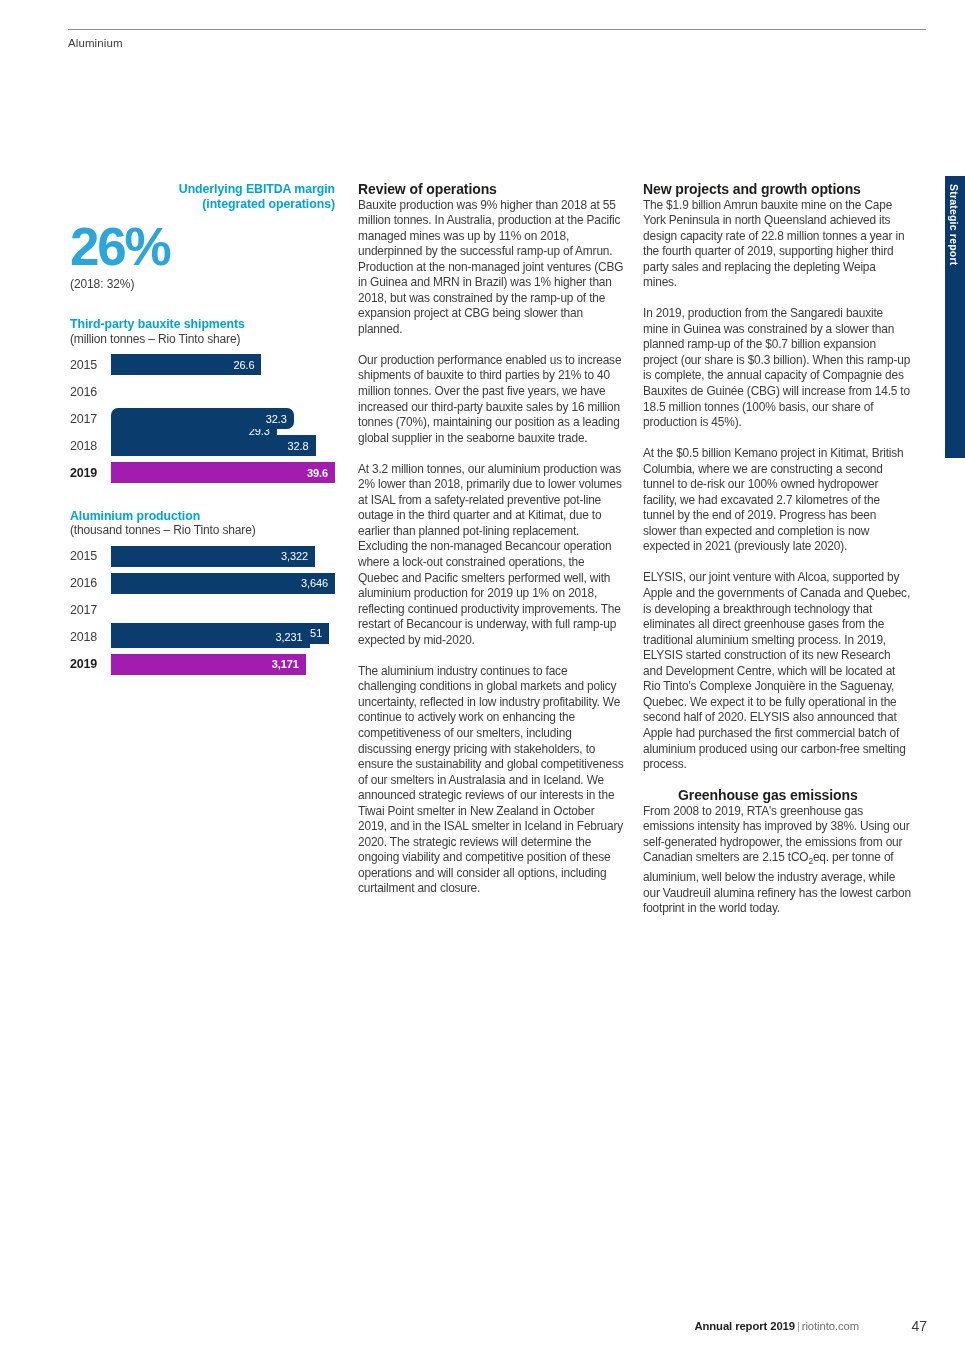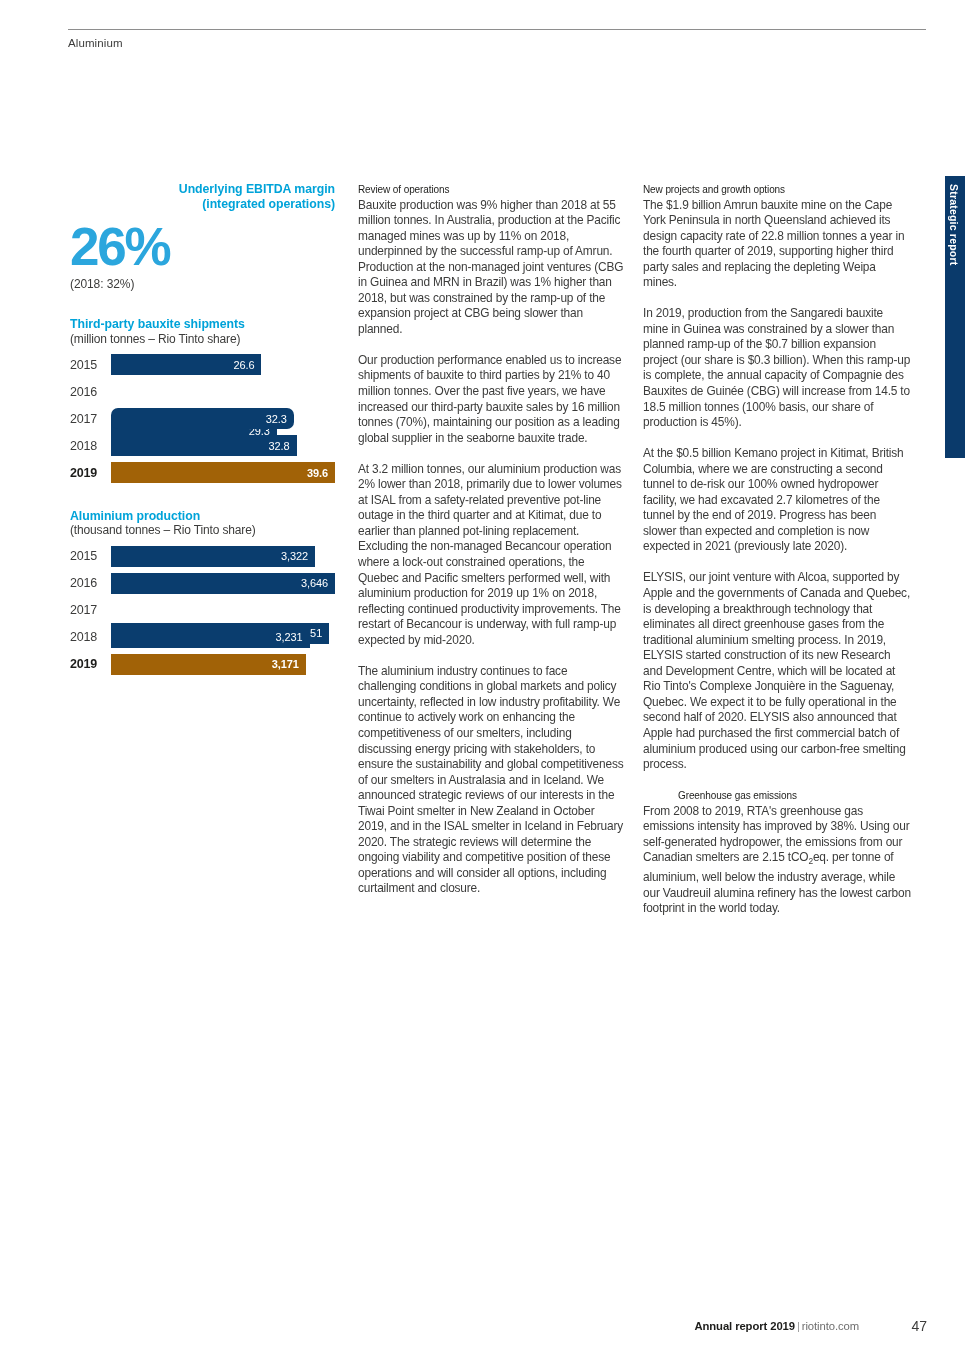--- a/index.html
+++ b/index.html
@@ -137,34 +137,34 @@
   .bar-fill {
     position: absolute;
     left: 0;
     top: 0;
     height: 21px;
     background: #0a3d6e;
     display: flex;
     align-items: center;
     justify-content: flex-end;
   }
-  .bar-row.is-current .bar-fill { background: #a16207; }
+  .bar-row.is-current .bar-fill { background: #a21caf; }
   .bar-value {
     color: #ffffff;
     font-size: 11px;
     padding-right: 7px;
     letter-spacing: -0.1px;
     white-space: nowrap;
   }
   .bar-row.is-current .bar-value { font-weight: bold; }
 
   
   .sec-head {
-    font-size: 10px;
-    font-weight: normal;
+    font-size: 14px;
+    font-weight: bold;
     color: #1d1d1b;
     line-height: 15.5px;
     letter-spacing: -0.1px;
   }
   p.body {
     font-size: 11.9px;
     line-height: 15.55px;
     color: #3c3c3b;
     margin: 0;
     letter-spacing: -0.17px;
@@ -249,21 +249,21 @@
             <div class="bar-label">2017</div>
             <div class="bar-track">
               <div class="bar-fill" style="width: 81.5657%; border-radius: 7px;">
                 <span class="bar-value">32.3</span>
               </div>
             </div>
           </div>
           <div class="bar-row">
             <div class="bar-label">2018</div>
             <div class="bar-track">
-              <div class="bar-fill" style="width: 82.8283%;">
+              <div class="bar-fill" style="width: 82.8283%; padding-left: 19px;">
                 <span class="bar-value">32.8</span>
               </div>
             </div>
           </div>
           <div class="bar-row is-current">
             <div class="bar-label">2019</div>
             <div class="bar-track">
               <div class="bar-fill" style="width: 100%;">
                 <span class="bar-value">39.6</span>
               </div>

